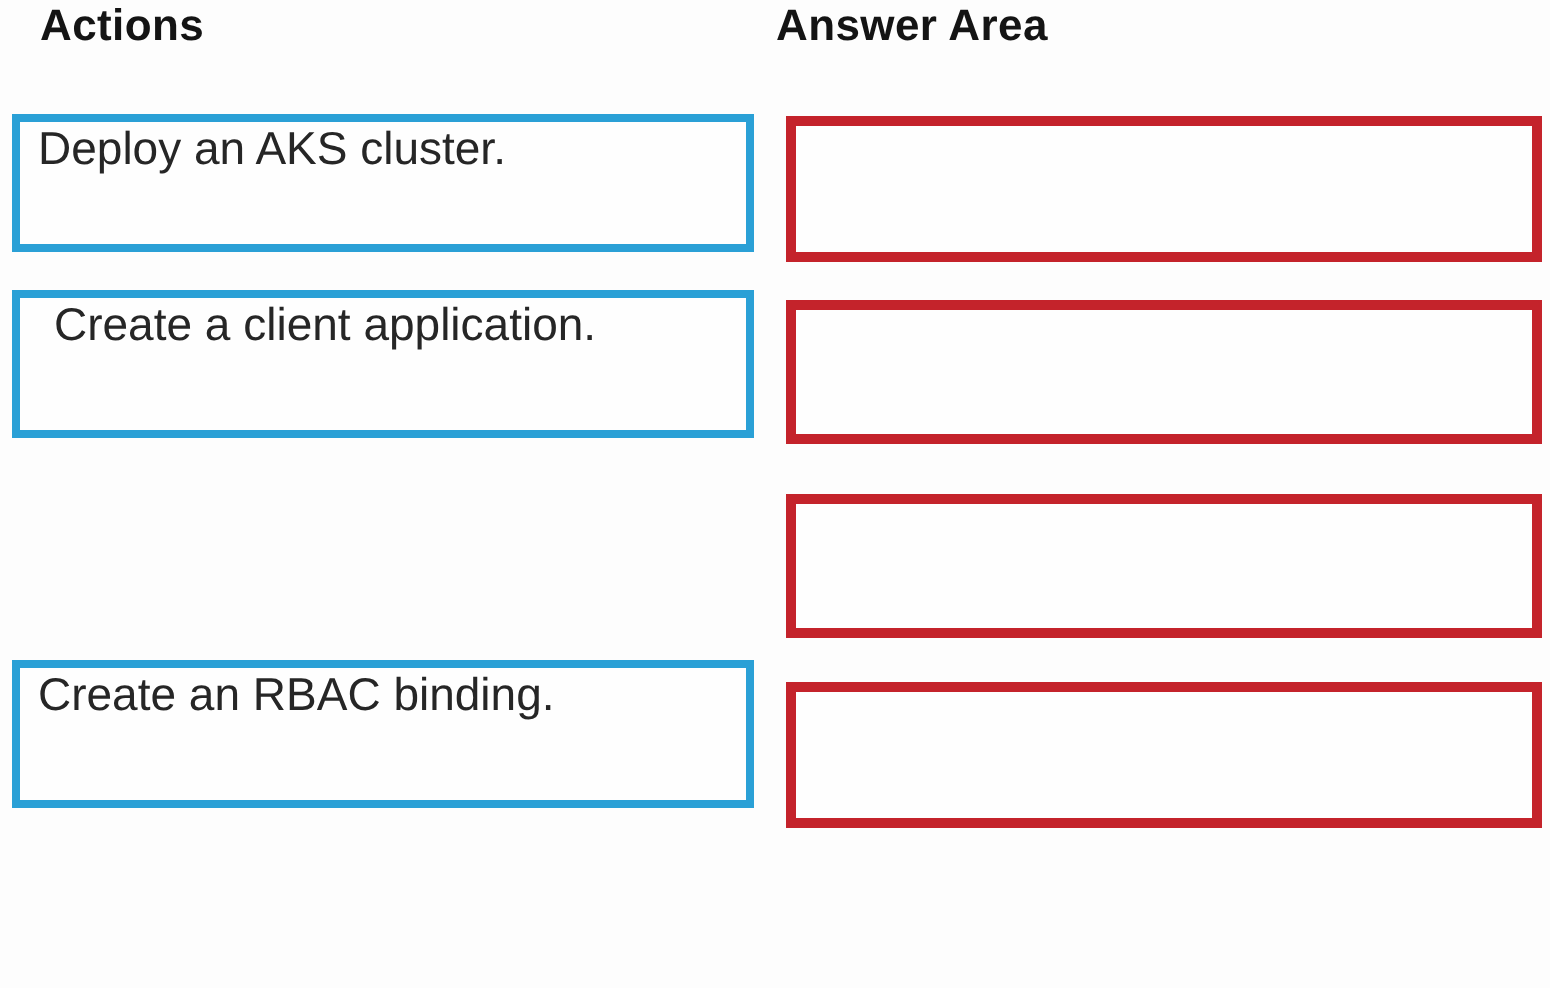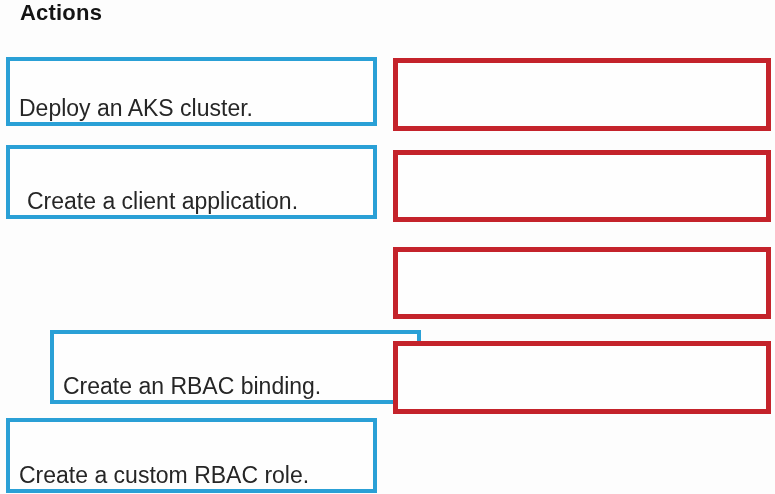--- a/index.html
+++ b/index.html
@@ -29,21 +29,21 @@
   .heading-actions { left: 4px; margin-left: 16px; }
   .heading-answer { left: 388px; }
   .action-tile {
     position: absolute;
     left: 6px;
     width: 371px;
     box-sizing: border-box;
     background: #fefefe;
     border: 4px solid var(--action-border, #2aa0d6);
     display: flex;
-    align-items: flex-end;
+    align-items: flex-start;
     padding-left: 9px;
     cursor: grab;
   }
   .action-tile .tile-label {
     font-size: 23px;
     color: var(--text, #262626);
     white-space: nowrap;
   }
   .answer-slot {
     position: absolute;
@@ -62,37 +62,35 @@
     white-space: nowrap;
   }
 </style>
 </head>
 <body>
 
 <div class="screen">
 
   <div class="col-heading heading-actions">Actions</div>
 
+  <div class="col-heading heading-answer">Answer Area</div>
 
   <div class="action-tile" style="top:57px; height:69px;">
     <span class="tile-label">Deploy an AKS cluster.</span>
   </div>
 
   <div class="action-tile" style="top:145px; height:74px;padding-left:17px;">
     <span class="tile-label">Create a client application.</span>
   </div>
 
 
-  <div class="action-tile" style="top:330px; height:74px;margin-left:44px;">
+  <div class="action-tile" style="top:330px; height:74px;">
     <span class="tile-label">Create an RBAC binding.</span>
   </div>
 
-  <div class="action-tile" style="top:418px; height:75px;">
-    <span class="tile-label">Create a custom RBAC role.</span>
-  </div>
 
   <div class="answer-slot" style="top:58px; height:73px;">
     <span class="slot-value"></span>
   </div>
 
   <div class="answer-slot" style="top:150px; height:72px;">
     <span class="slot-value"></span>
   </div>
 
   <div class="answer-slot" style="top:247px; height:72px;">

